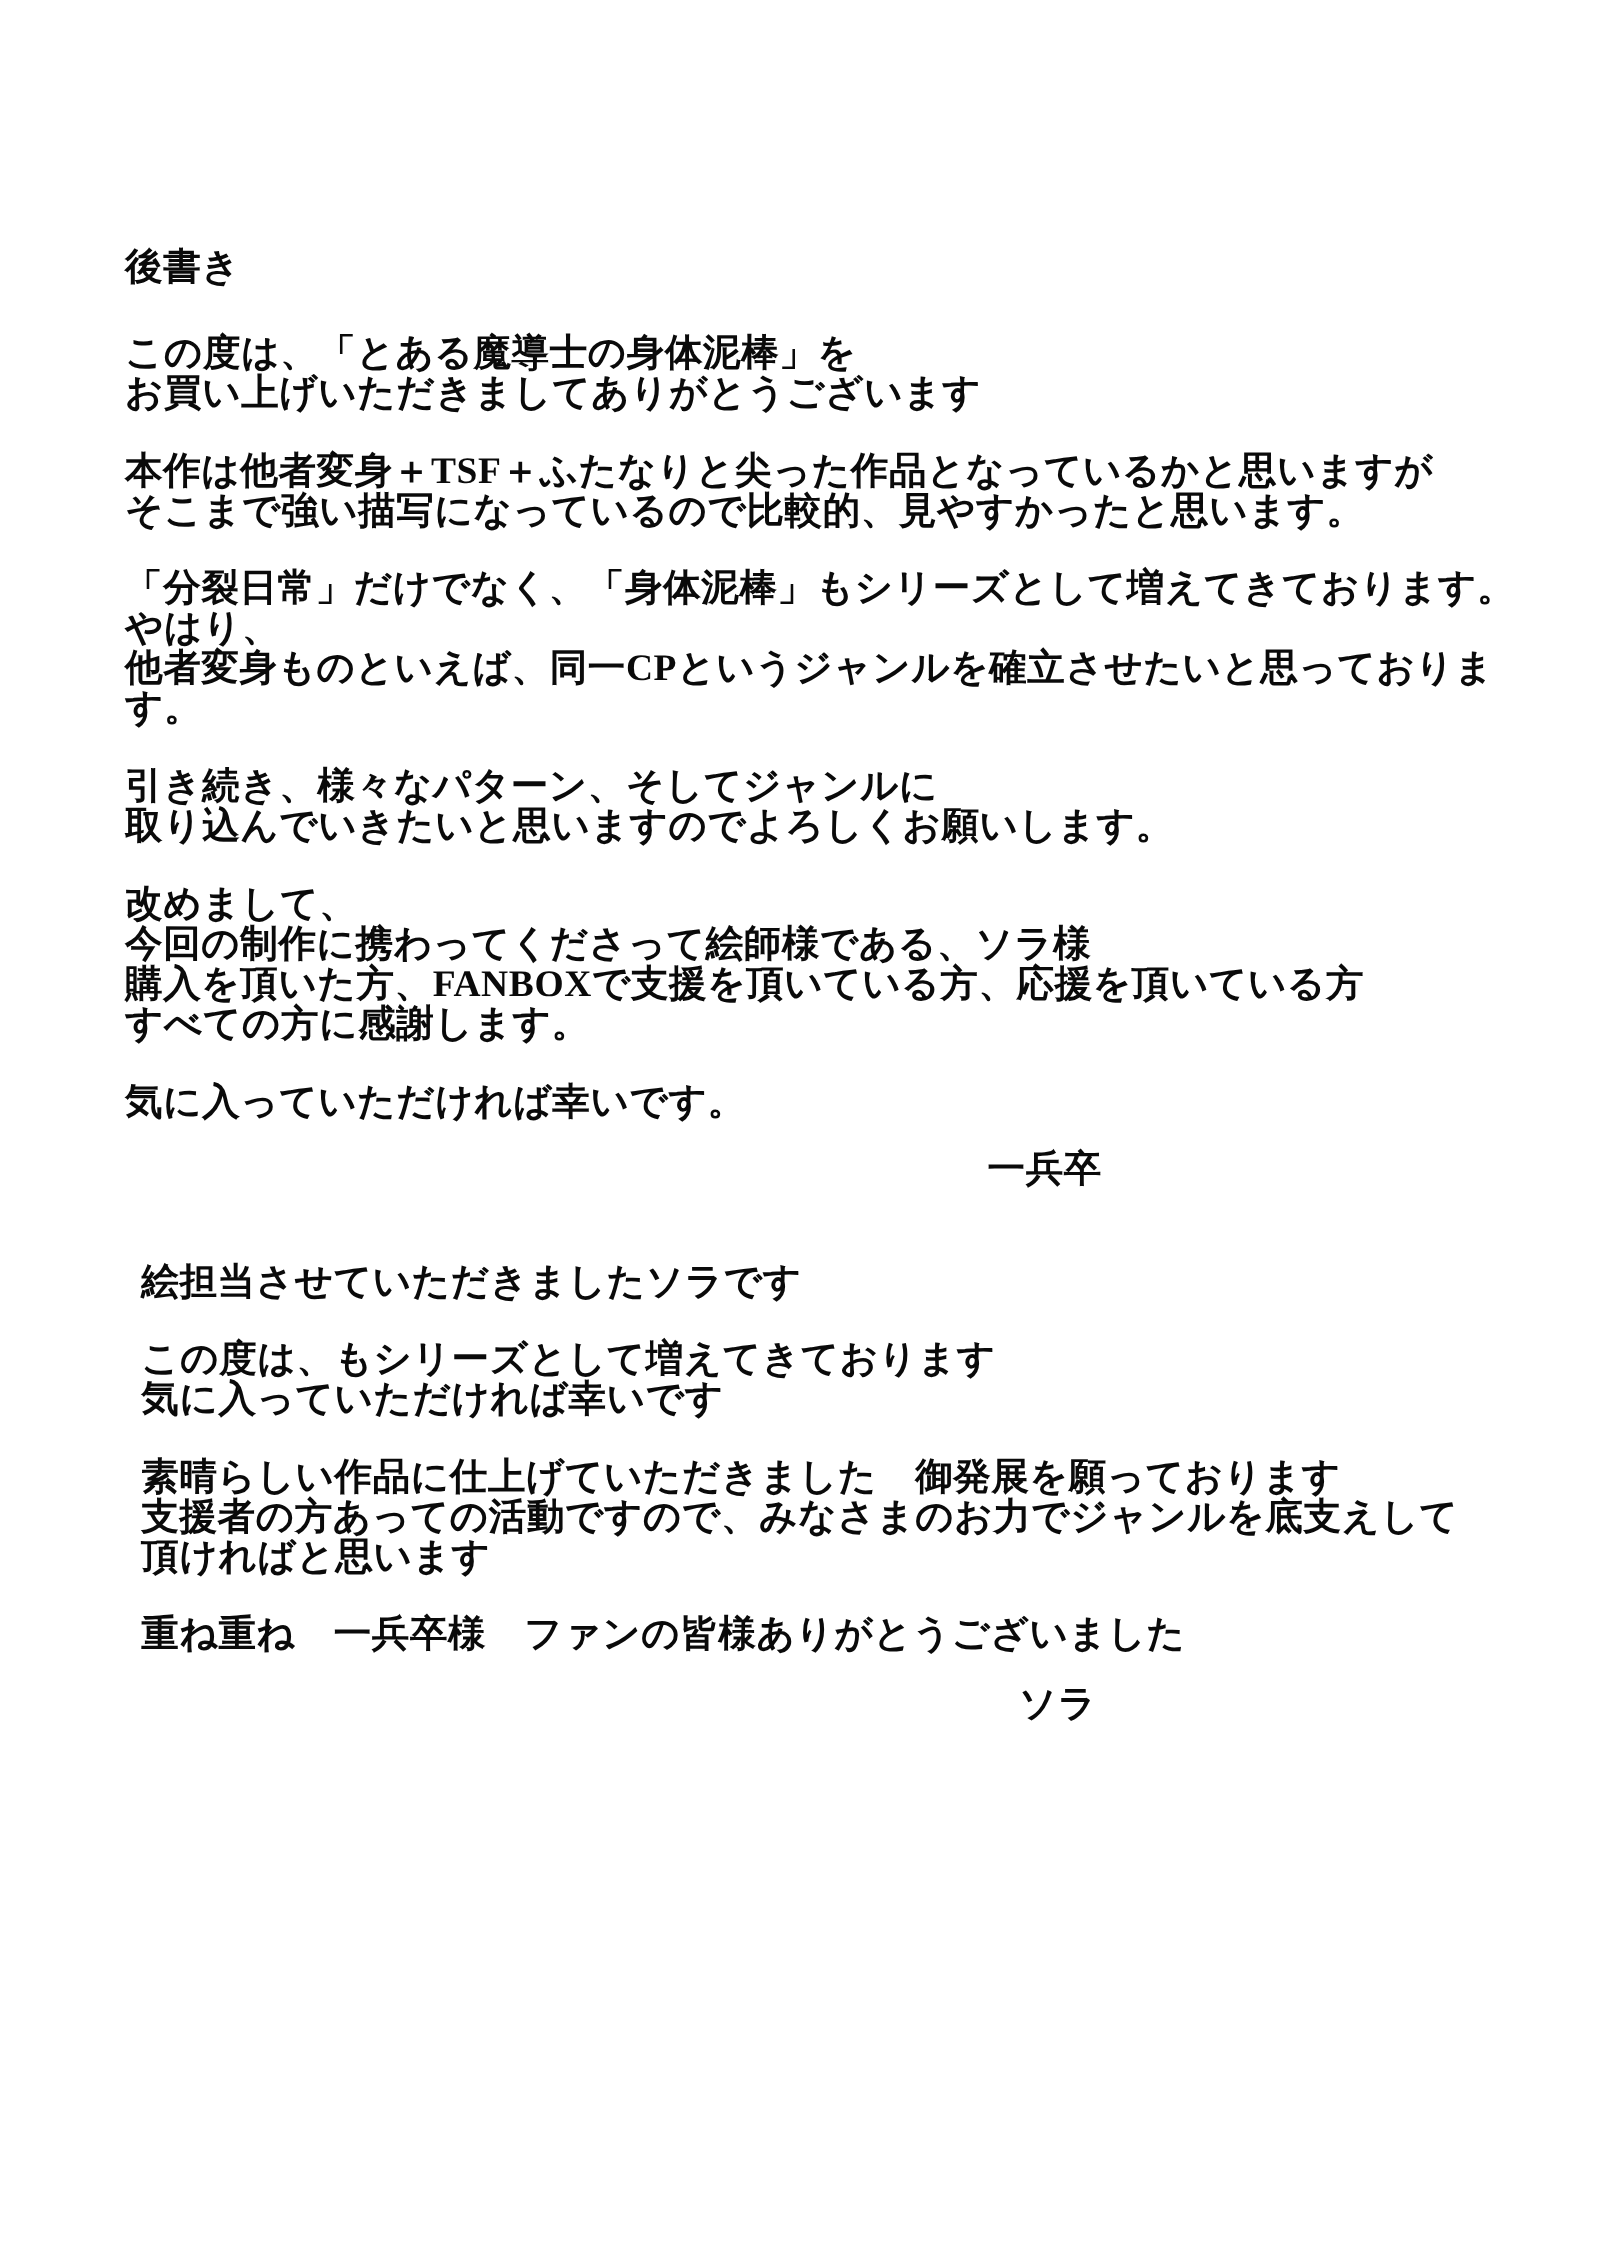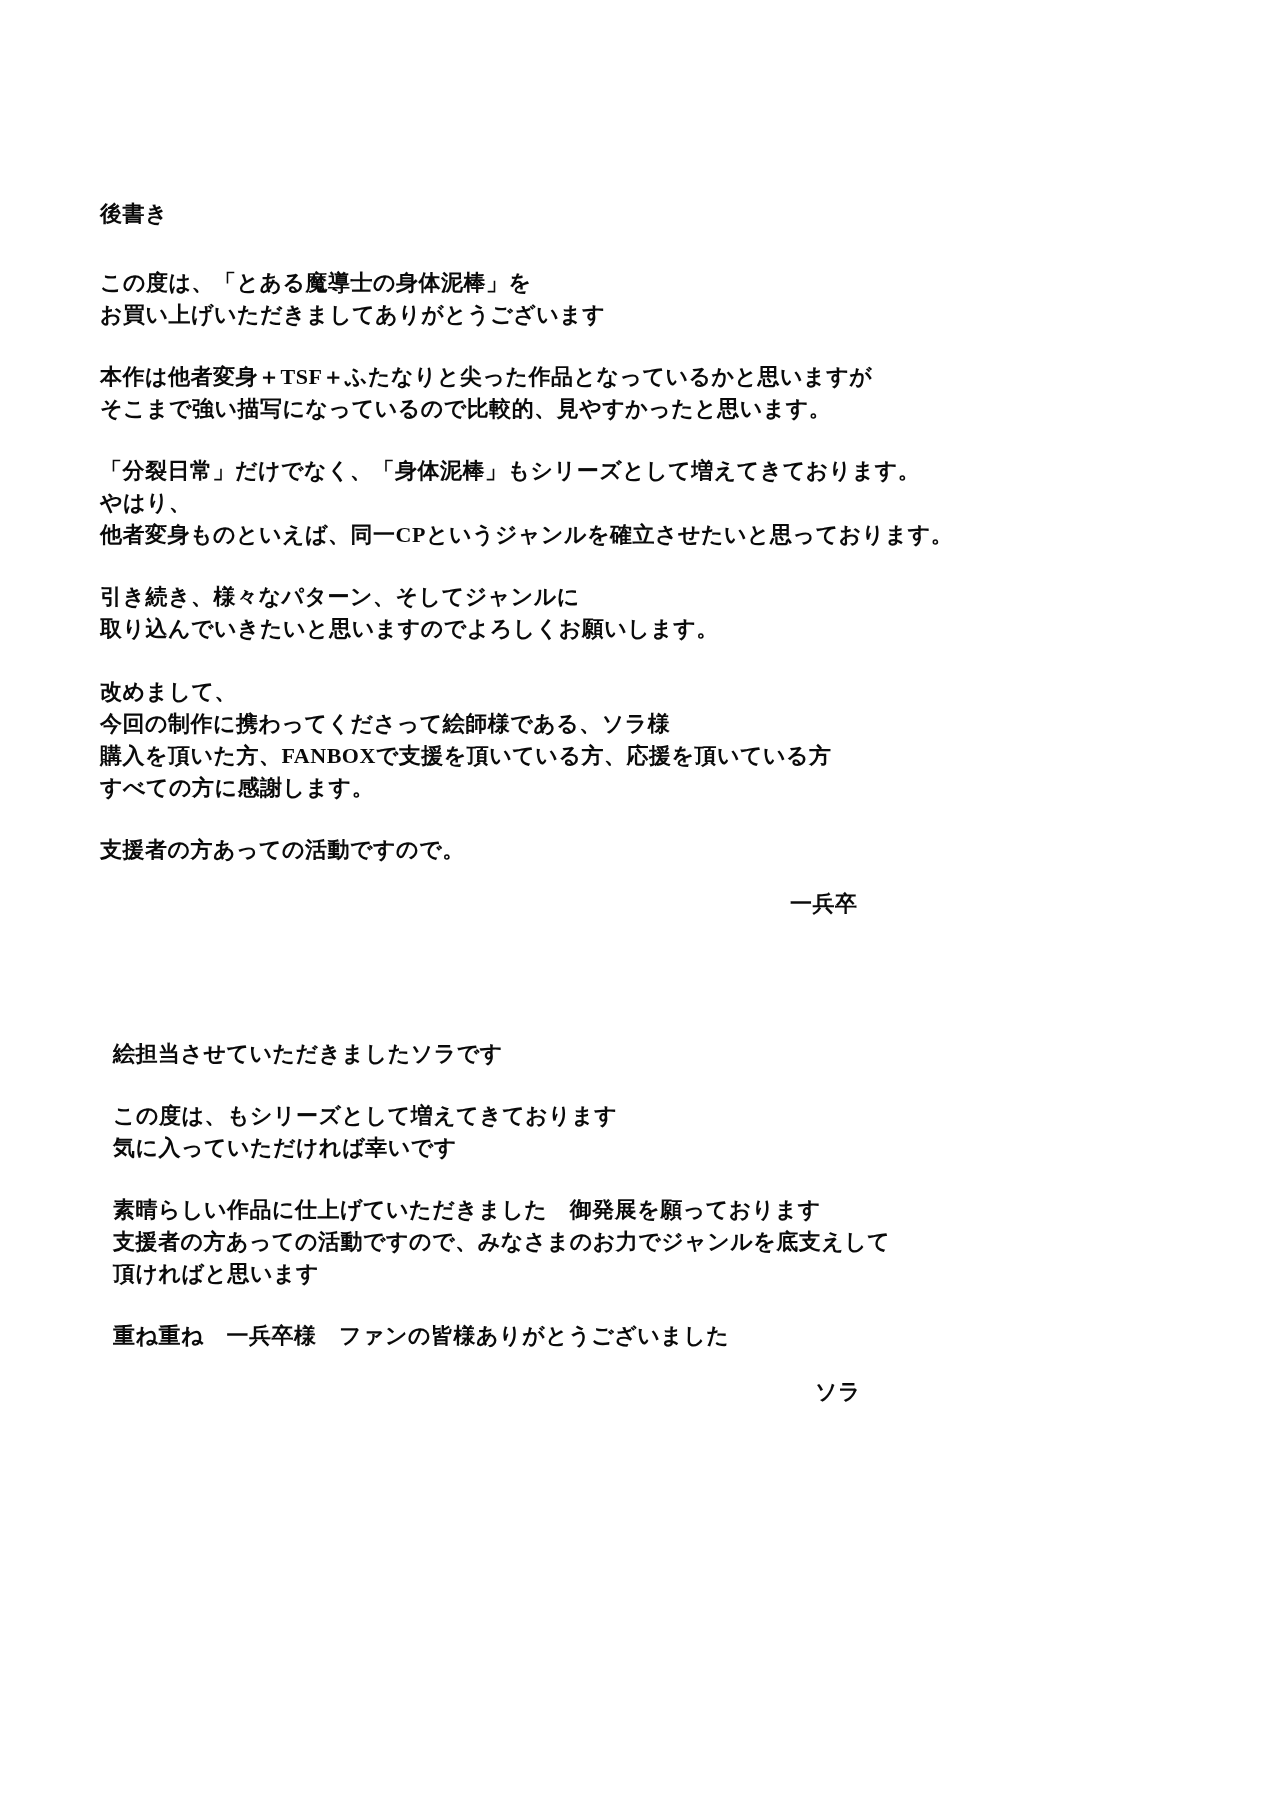--- a/index.html
+++ b/index.html
@@ -8,21 +8,21 @@
     background: #ffffff;
   }
   .page {
     position: relative;
     width: 1280px;
     height: 1813px;
     background: #ffffff;
     color: #0a0a0a;
     font-family: "Liberation Serif", "DejaVu Serif", serif;
     font-weight: 700;
-    font-size: 22px;
+    font-size: 30px;
     line-height: 32px;
     box-sizing: border-box;
     padding: 198px 30px 0 100px;
     overflow: hidden;
     letter-spacing: 0.5px;
   }
   .para {
     margin: 0 0 30px 0;
     white-space: pre-line;
   }
@@ -34,21 +34,21 @@
   }
   .signature {
     margin: 0;
     white-space: pre-line;
   }
   .sig-author {
     margin-top: -8px;        
     padding-left: 690px;
   }
   .artist-section {
-    margin-top: 118px;
+    margin-top: 58px;
     margin-left: 13px;
   }
   .sig-artist {
     margin-top: -6px;
     padding-left: 702px;
   }
 </style>
 </head>
 <body>
 
@@ -69,21 +69,21 @@
 他者変身ものといえば、同一CPというジャンルを確立させたいと思っております。</div>
 
     <div class="para">引き続き、様々なパターン、そしてジャンルに
 取り込んでいきたいと思いますのでよろしくお願いします。</div>
 
     <div class="para extra-gap">改めまして、
 今回の制作に携わってくださって絵師様である、ソラ様
 購入を頂いた方、FANBOXで支援を頂いている方、応援を頂いている方
 すべての方に感謝します。</div>
 
-    <div class="para">支援者の方あっての活動ですので。</div>
+    <div class="para">気に入っていただければ幸いです。</div>
 
     <div class="signature sig-author">一兵卒</div>
   </div>
 
   <div class="artist-section">
     <div class="para">絵担当させていただきましたソラです</div>
 
     <div class="para">この度は、もシリーズとして増えてきております
 気に入っていただければ幸いです</div>
 

